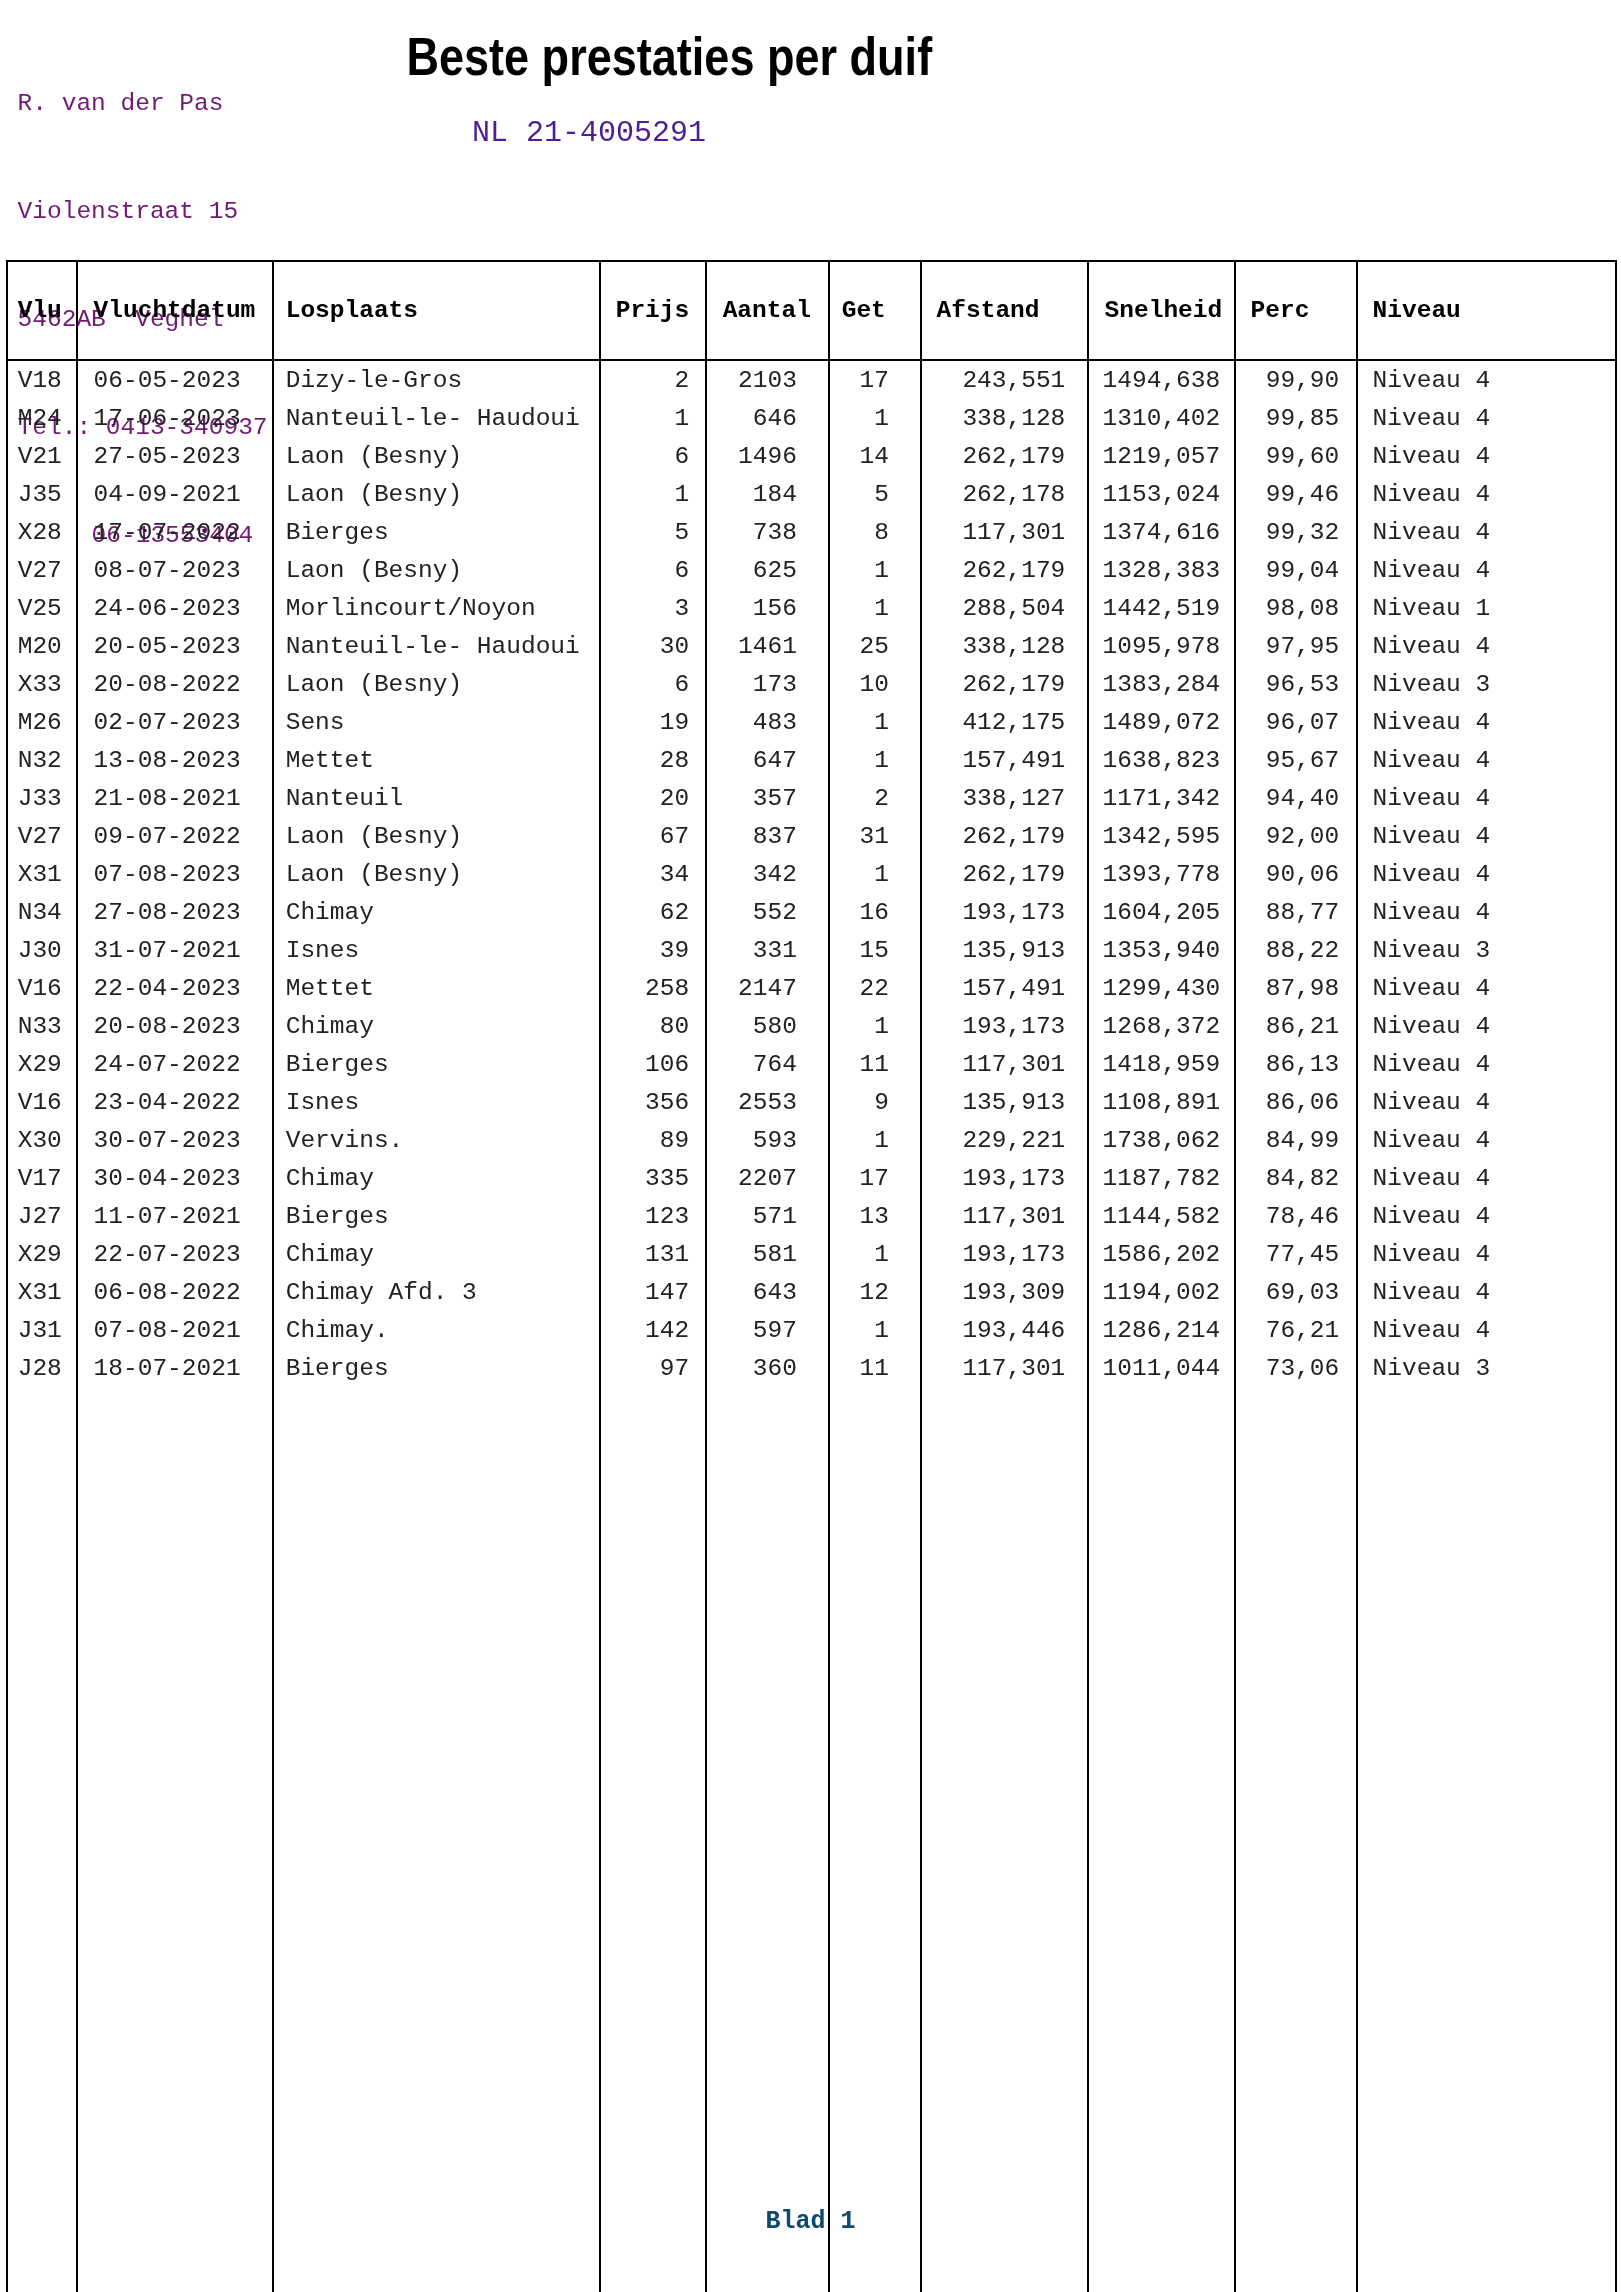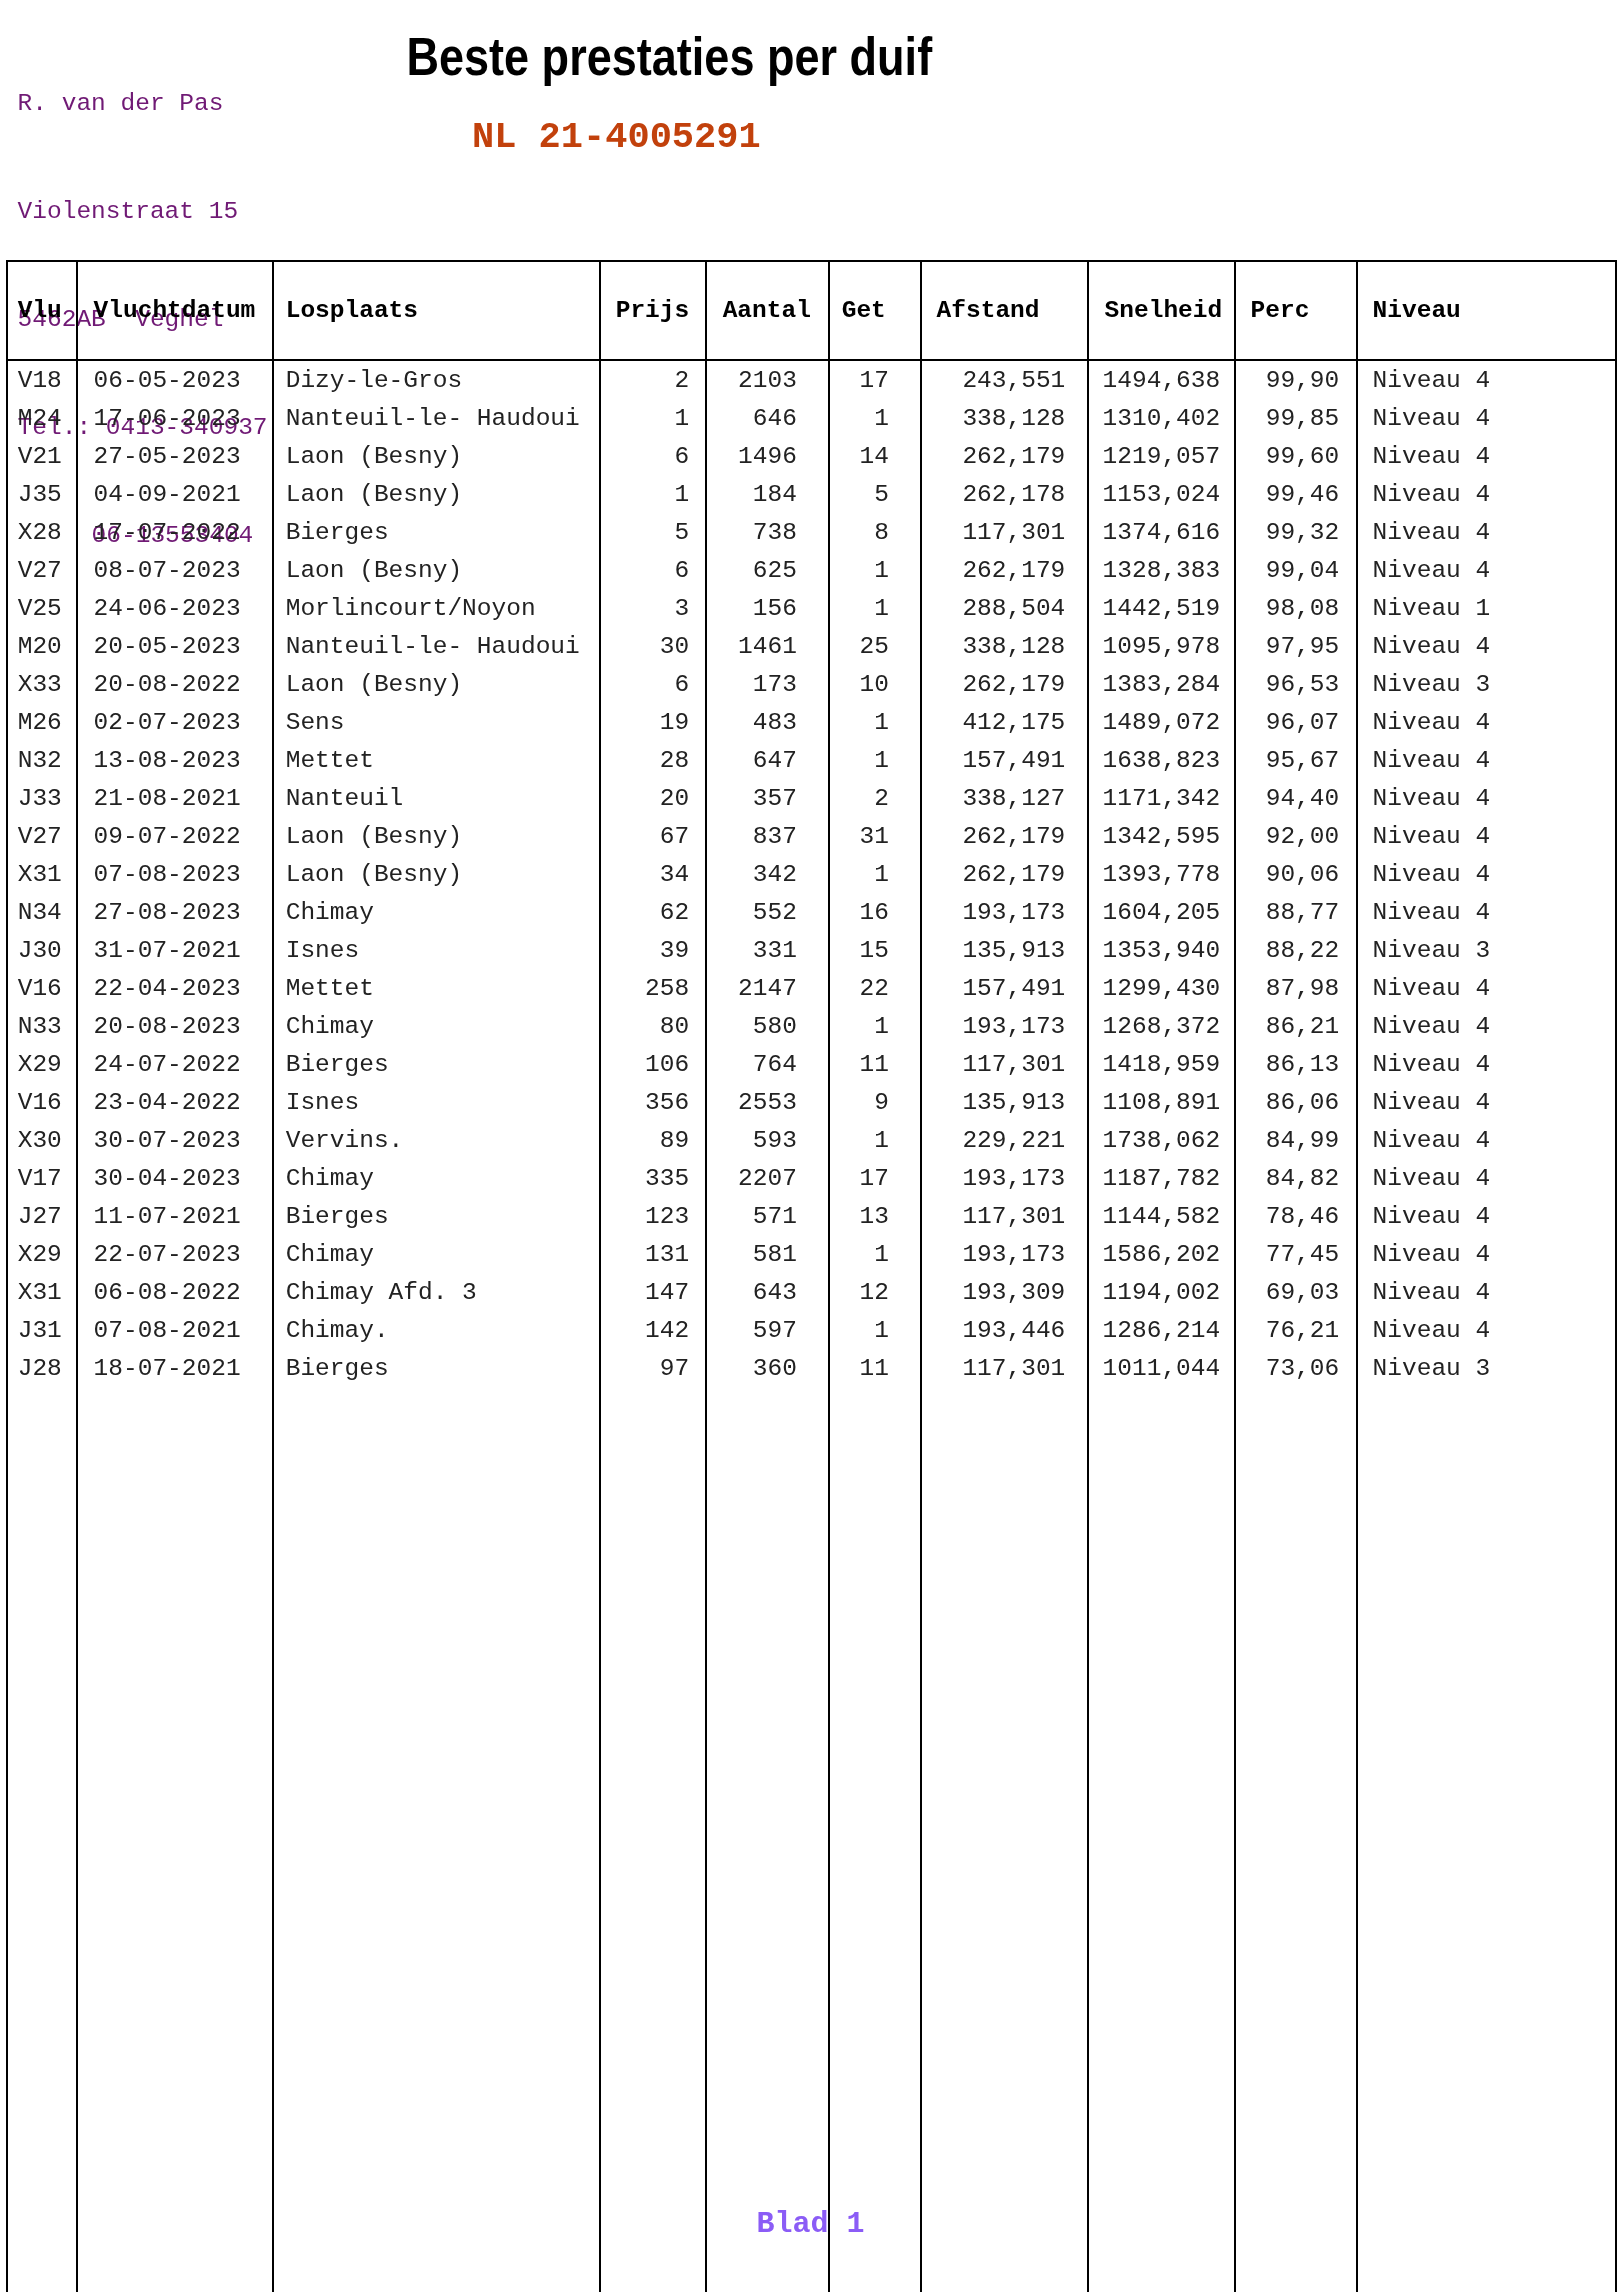--- a/index.html
+++ b/index.html
@@ -26,21 +26,21 @@
     text-align: center;
   }
   .title {
     display: inline-block;
     font-family: "Liberation Sans", sans-serif;
     font-weight: bold; font-size: 53px; color: #000;
     transform: scaleX(0.85);
   }
   .ring-number {
     position: absolute; left: 472px; top: 116px;
-    font-weight: bold; font-size: 37px; color: #c2410c;
+    font-weight: normal; font-size: 30px; color: #4c1d95;
   }
 
   
   table.report {
     position: absolute; left: 5.9px; top: 260px;
     width: 1608px; height: 2210px;
     border-collapse: collapse; table-layout: fixed;
     border: 2px solid #000;
     border-top-width: 2.9px; border-bottom-width: 2.9px;
     font-size: 24.5px;
@@ -85,21 +85,21 @@
   th.c-aantal{text-align:right;padding-right:17px}
   th.c-get{text-align:left;padding-left:11.8px}
   th.c-afstand{text-align:left;padding-left:14.7px}
   th.c-snelheid{text-align:left;padding-left:15.7px}
   th.c-perc{text-align:left;padding-left:14.7px}
   th.c-niveau{text-align:left;padding-left:14.7px}
 
   
   .footer {
     position: absolute; left: 0; top: 2207px; width: 1621px;
-    text-align: center; font-weight: bold; font-size: 30px; color: #8b5cf6;
+    text-align: center; font-weight: bold; font-size: 25px; color: #0c4a6e;
   }
 </style>
 </head>
 <body>
 
 <div class="page">
 
   <div class="address">
     <div>R. van der Pas</div>
     <div>Violenstraat 15</div>

